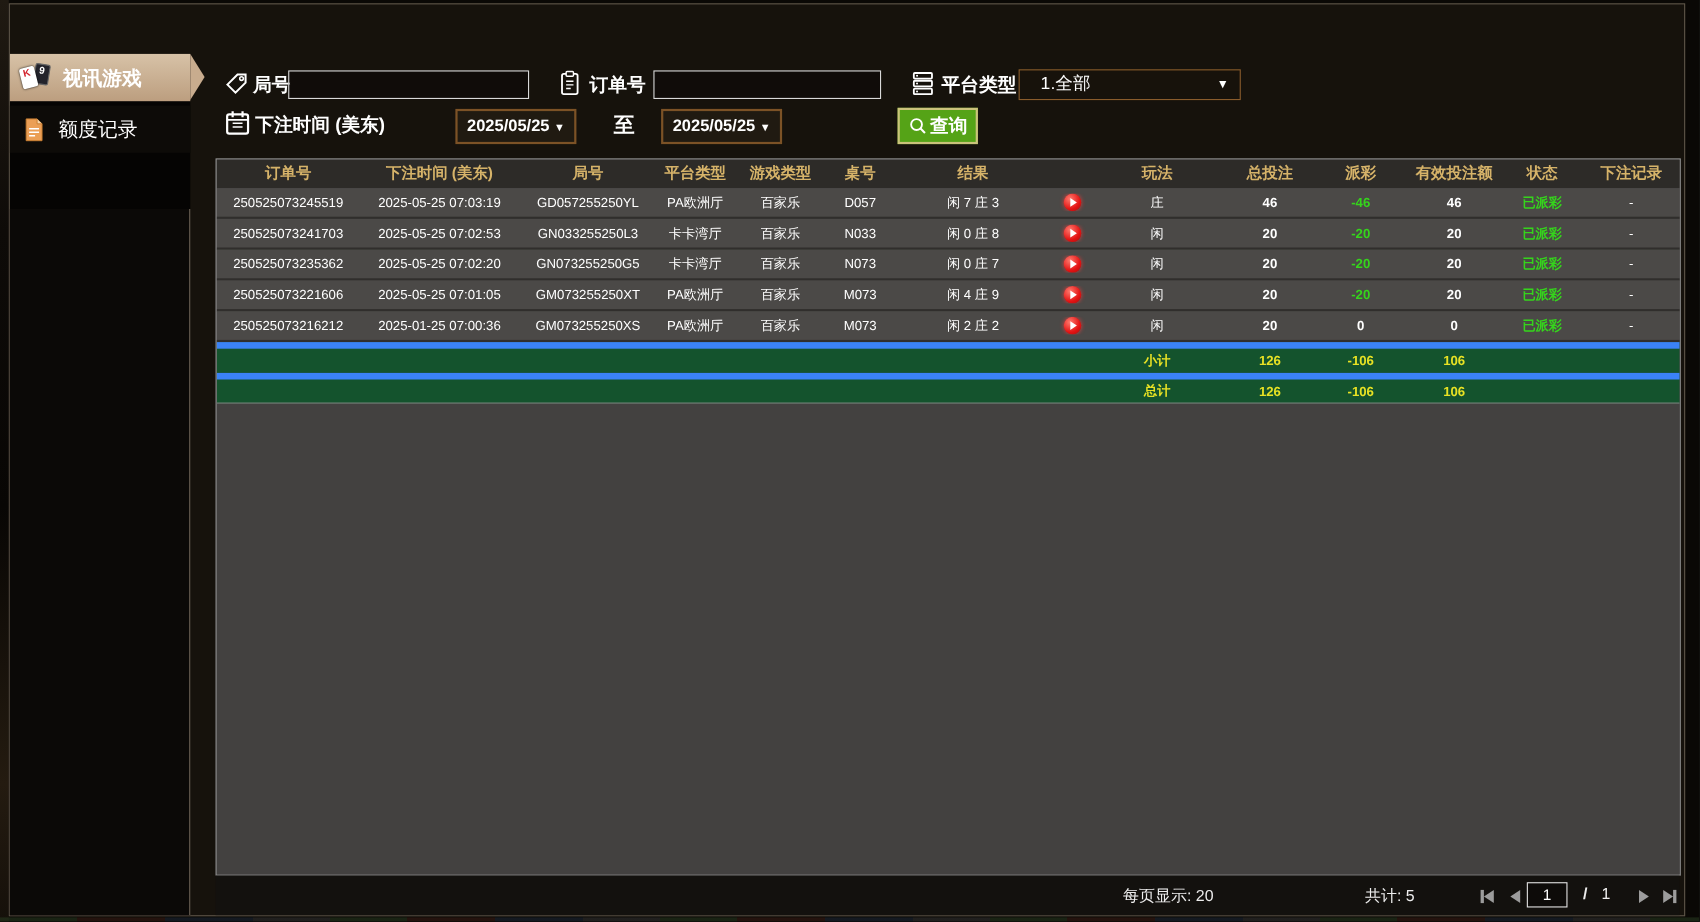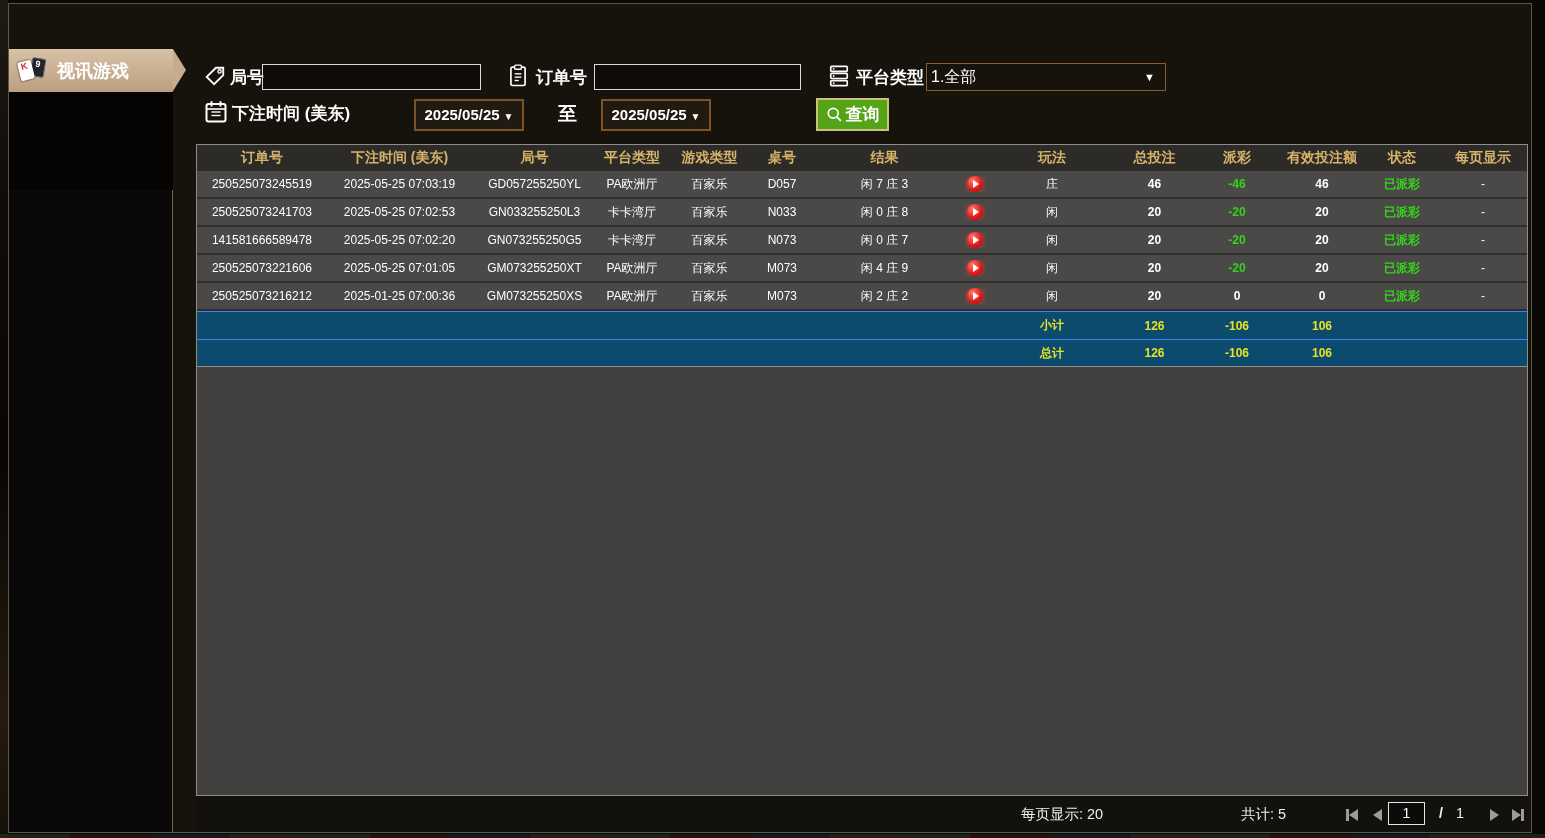--- a/index.html
+++ b/index.html
@@ -36,43 +36,43 @@
   .card-k { left:1px; top:4px; background:#fff; color:#d2202a; transform:rotate(-14deg); box-shadow:0 0 2px #000; z-index:2; }
   .card-9 { left:13px; top:1px; background:#23232b; color:#fff; border:1px solid #666; transform:rotate(9deg); z-index:1; }
   .side-ico { flex:0 0 26px; display:flex; justify-content:center; }
 
   
   .content { position:absolute; left:187px; top:45px; right:0; bottom:0; }
   .flabel { position:absolute; color:#fff; font-size:17px; font-weight:bold; white-space:nowrap; }
   .ficon { position:absolute; }
   .finput { position:absolute; height:26px; background:rgba(8,6,4,.4); border:1px solid #d9d9d9;
     color:#fff; font-size:15px; padding:0 8px; font-family:inherit; }
-  .select { position:absolute; left:730px; top:14px; width:240px; height:28px; background:#17120b;
-    border:1px solid #8a5c2c; color:#fff; font-size:16px; line-height:26px; padding-left:4px; cursor:pointer; }
+  .select { position:absolute; left:730px; top:14px; width:202px; height:28px; background:#17120b;
+    border:1px solid #8a5c2c; color:#fff; font-size:16px; line-height:26px; padding-left:19px; cursor:pointer; }
   .select .caret { position:absolute; right:10px; top:0; font-size:11px; line-height:26px; color:#fff; }
   .datebtn { position:absolute; top:50px; width:110px; height:32px; background:#201a11;
     border:2px solid #7c5226; color:#fff; font-size:15px; font-weight:bold; text-align:center;
     line-height:28px; cursor:pointer; }
   .datebtn .caret { font-size:10px; margin-left:4px; }
   .tolabel { position:absolute; left:362px; top:52px; font-size:19px; font-weight:bold; color:#fff; }
   .querybtn { position:absolute; left:620px; top:49px; width:73px; height:33px; background:#55a317;
     border:2px solid #cbc27b; color:#fff; font-size:17px; font-weight:bold; display:flex;
     align-items:center; justify-content:center; gap:3px; cursor:pointer;text-align:center; }
 
   
   .table { position:absolute; left:0; top:95px; width:1332px; height:652px;
     border:1px solid #8d8d8d; background:#434140; display:flex; flex-direction:column; overflow:hidden; }
   .grid { display:grid; grid-template-columns:130px 145px 125px 70px 85px 60px 145px 35px 120px 85px 80px 90px 70px 92px;
     align-items:center; }
   .thead { background:#2d2b28; height:26px; color:#d6b369; font-size:14px; font-weight:bold; }
   .th,.td { text-align:center; white-space:nowrap; overflow:hidden; }
   .tr { background:#4b4947; height:28px; border-bottom:2px solid #302e2c; color:#fff; font-size:12px; }
   .td.c9,.td.c10,.td.c11 { font-weight:bold; }
   .grn { color:#35d41c; font-weight:bold; }
-  .tr.sum { background:#0c4a6e; border-top:1px solid #3b82f6; border-bottom:none; height:28px; }
+  .tr.sum { background:#14532d; border-top:6px solid #3b82f6; border-bottom:none; height:28px; }
   .tr.sum.last { border-bottom:1px solid #8e8e8e; }
   .yel { color:#e8e224; font-weight:bold; }
   .filler { flex:1; background:#434140; }
   .span8 { grid-column:1 / 9; }
 
   .play { width:16px; height:16px; border-radius:50%; margin:0 auto; cursor:pointer;
     background:radial-gradient(circle at 35% 30%,#ff7a6e,#e31313 60%,#a80c0c);
     box-shadow:0 0 4px rgba(255,60,60,.8); display:flex; align-items:center; justify-content:center; }
   .play::after { content:""; border-top:4px solid transparent; border-bottom:4px solid transparent;
     border-left:6px solid #fff; margin-left:2px; }
@@ -97,20 +97,32 @@
   <div class="dialog">
 
 
     <div class="sidebar">
       <div class="side-item sel">
         <span class="cards">
           <span class="card card-9">9</span>
           <span class="card card-k">K</span>
         </span>
         <span>视讯游戏</span>
+      </div>
+      <div class="side-item">
+        <span class="side-ico">
+          <svg width="18" height="22" viewBox="0 0 20 24">
+              <path d="M2 1 h11 l5 5 v17 H2 Z" fill="#eb9f56" stroke="#c97f33" stroke-width="1"></path>
+              <path d="M13 1 v5 h5" fill="#f8d5aa" stroke="#c97f33" stroke-width="1"></path>
+              <line x1="5" y1="11" x2="15" y2="11" stroke="#fff" stroke-width="1.6"></line>
+              <line x1="5" y1="14.5" x2="15" y2="14.5" stroke="#fff" stroke-width="1.6"></line>
+              <line x1="5" y1="18" x2="11" y2="18" stroke="#fff" stroke-width="1.6"></line>
+            </svg>
+        </span>
+        <span>额度记录</span>
       </div>
       <div class="side-panel"></div>
     </div>
 
     <div class="content">
 
       <span class="ficon" style="left:8px;top:16px">
         <svg width="22" height="22" viewBox="0 0 24 24">
             <path d="M3 13 L13 3 H21 V11 L11 21 Z" fill="none" stroke="#fff" stroke-width="2"></path>
             <circle cx="17" cy="7" r="1.8" fill="none" stroke="#fff" stroke-width="1.5"></circle>
@@ -183,21 +195,21 @@
           <div class="th">平台类型</div>
           <div class="th">游戏类型</div>
           <div class="th">桌号</div>
           <div class="th">结果</div>
           <div class="th"></div>
           <div class="th">玩法</div>
           <div class="th">总投注</div>
           <div class="th">派彩</div>
           <div class="th">有效投注额</div>
           <div class="th">状态</div>
-          <div class="th">每页显示</div>
+          <div class="th">下注记录</div>
         </div>
 
         <div>
             <div class="grid tr">
     <div class="td c0">250525073245519</div>
     <div class="td c1">2025-05-25 07:03:19</div>
     <div class="td c2">GD057255250YL</div>
     <div class="td c3">PA欧洲厅</div>
     <div class="td c4">百家乐</div>
     <div class="td c5">D057</div>
@@ -224,21 +236,21 @@
                 <span class="play"></span>
               </div>
     <div class="td c8">闲</div>
     <div class="td c9">20</div>
     <div class="td c10 grn">-20</div>
     <div class="td c11">20</div>
     <div class="td c12 grn">已派彩</div>
     <div class="td c13">-</div>
   </div>
             <div class="grid tr">
-    <div class="td c0">141581666589478</div>
+    <div class="td c0">250525073235362</div>
     <div class="td c1">2025-05-25 07:02:20</div>
     <div class="td c2">GN073255250G5</div>
     <div class="td c3">卡卡湾厅</div>
     <div class="td c4">百家乐</div>
     <div class="td c5">N073</div>
     <div class="td c6">闲 0 庄 7</div>
     <div class="td c7">
                 <span class="play"></span>
               </div>
     <div class="td c8">闲</div>

